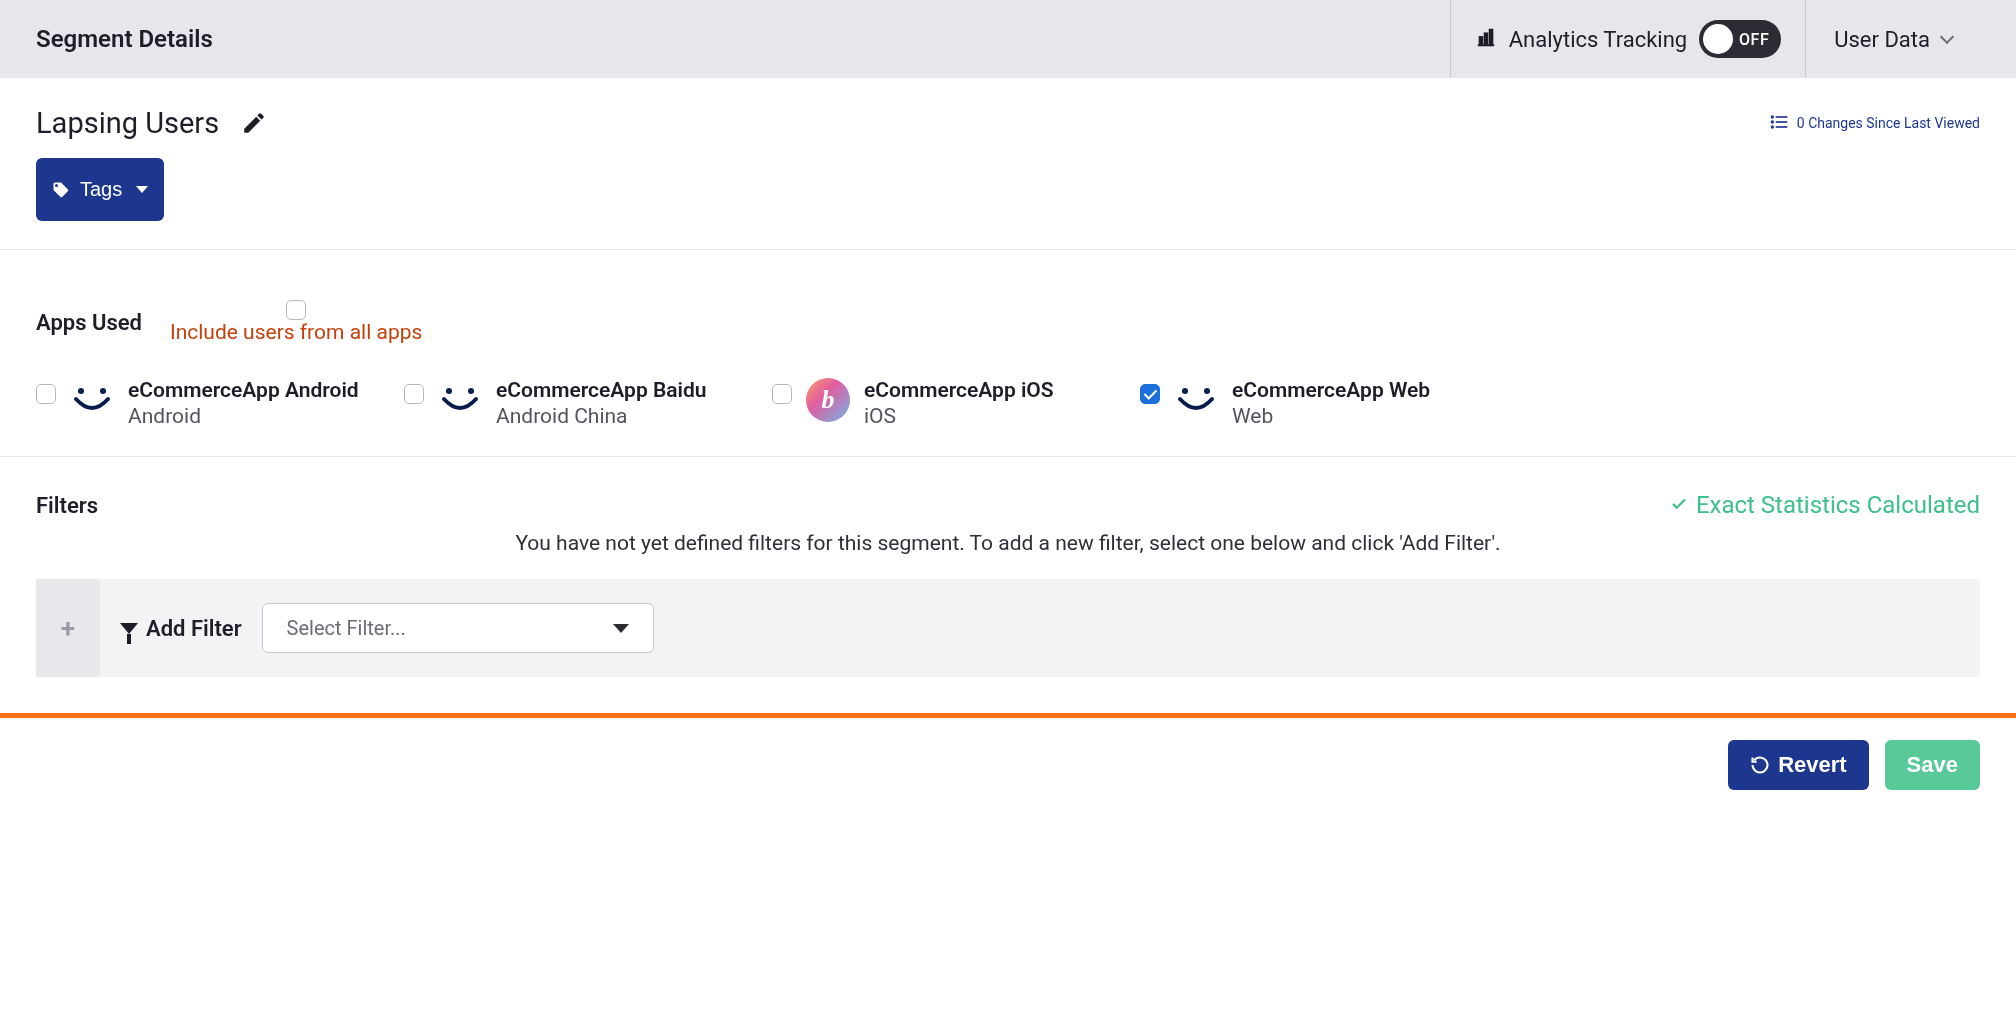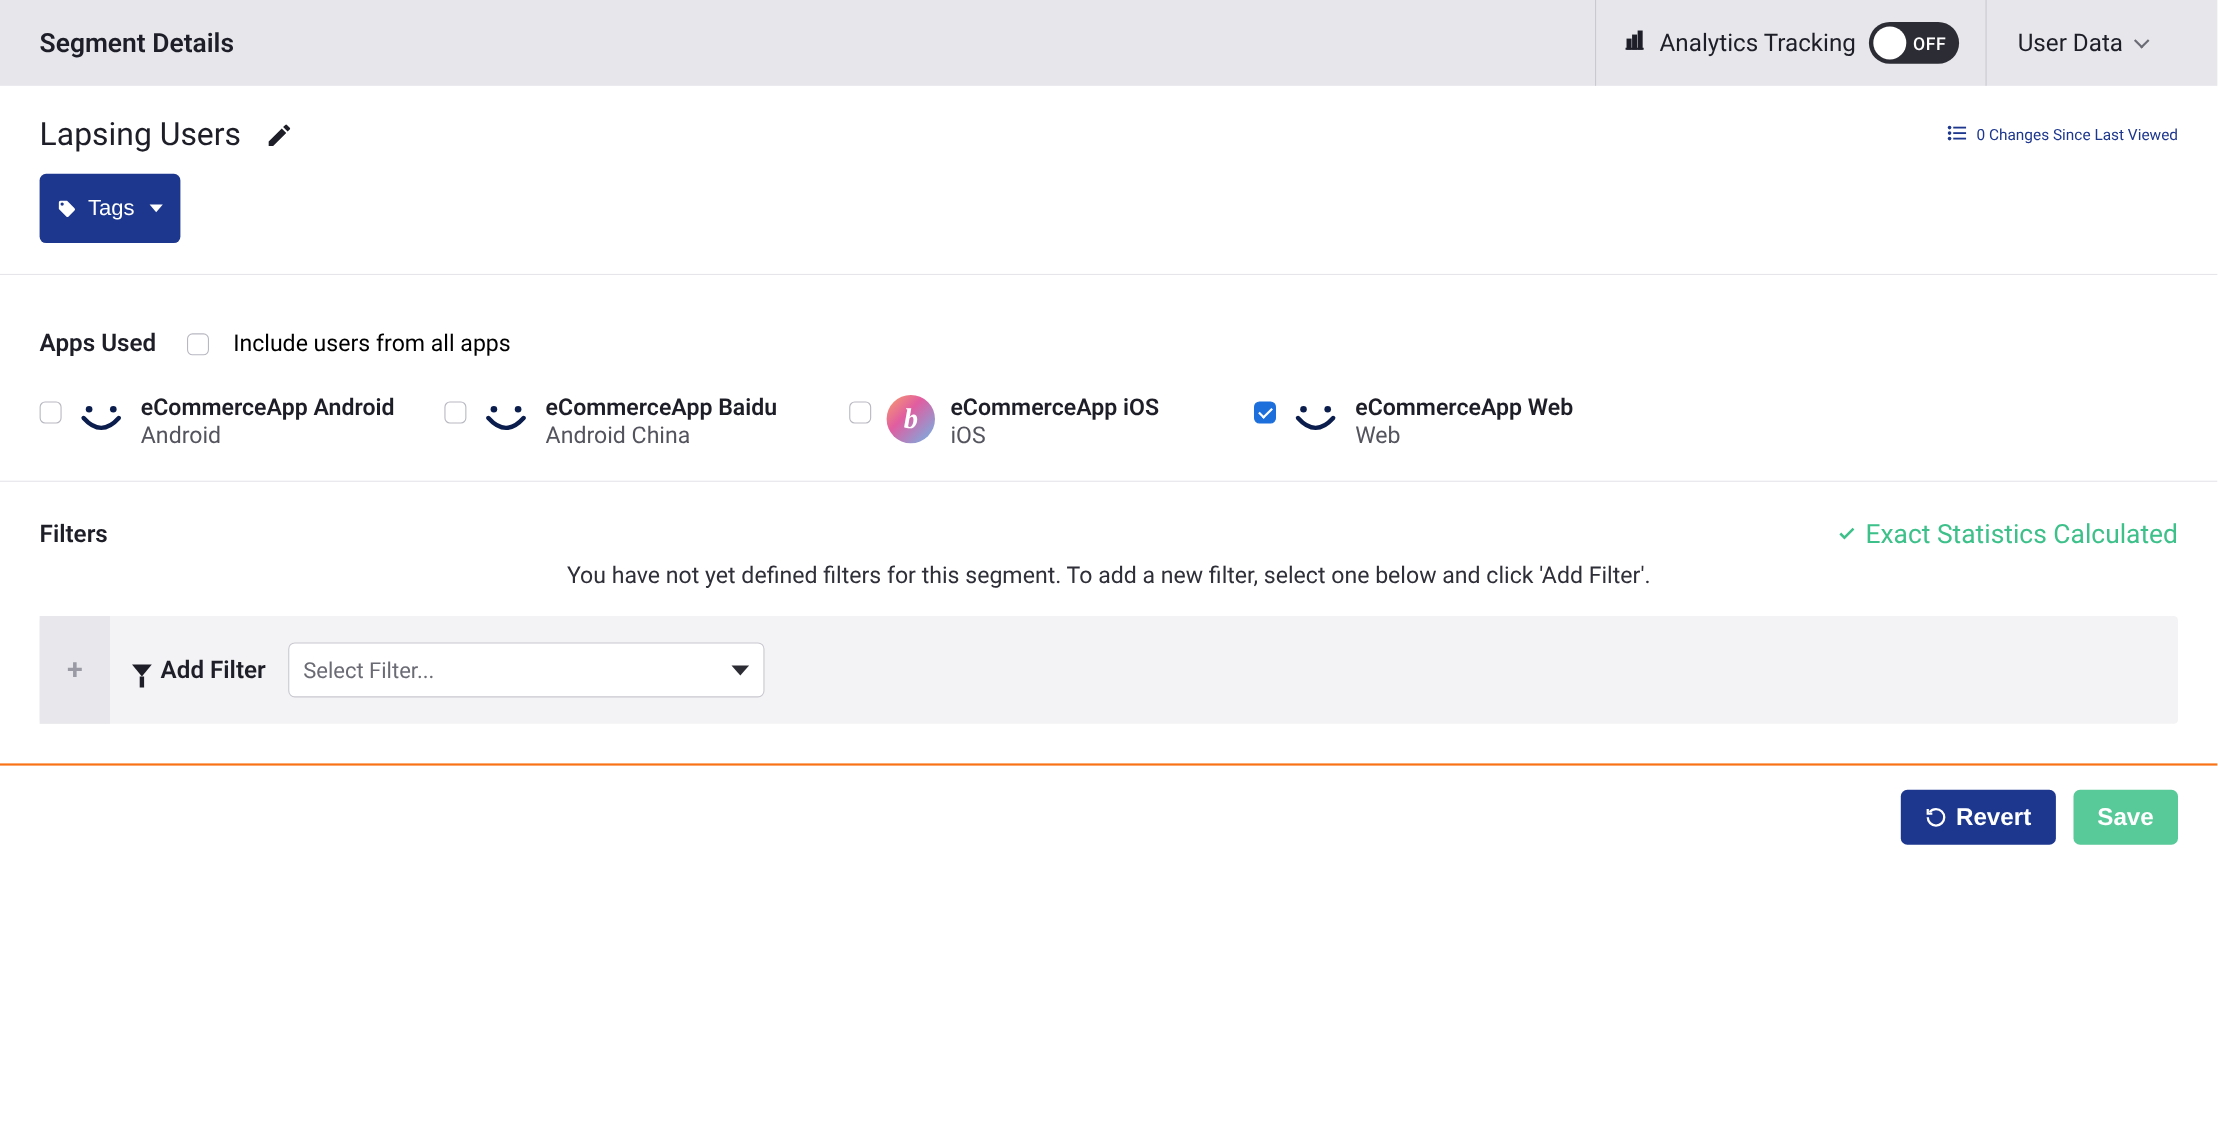--- a/index.html
+++ b/index.html
@@ -146,24 +146,25 @@
     display: flex;
     align-items: center;
     gap: 28px;
     margin-bottom: 34px;
     margin-top: 16px;
   }
   .apps-title { font-weight: 600; font-size: 22px; }
   .include-all {
     display: flex;
     align-items: center;
-    gap: 22px;
+    gap: 0;
     font-size: 21px;
-    color: #000000;
-    cursor: pointer;
+    color: #c2410c;
+    cursor: pointer;
+    flex-direction: column;
   }
   .checkbox {
     width: 20px; height: 20px;
     border: 1.5px solid #b8b8c2;
     border-radius: 5px;
     display: inline-flex;
     align-items: center;
     justify-content: center;
     background: #fff;
     flex-shrink: 0;
@@ -276,23 +277,23 @@
     position: relative;
   }
   .funnel-icon::after {
     content: "";
     position: absolute;
     top: 0; left: -2px;
     width: 4px; height: 10px;
     background: #1e1e28;
   }
   .filter-select {
-    width: 433px;
+    width: 392px;
     height: 50px;
-    padding: 0 13px;
+    padding: 0 24px;
     font-size: 20px;
     border: 1px solid #c8c8d0;
     border-radius: 6px;
     background: #fff;
     display: flex;
     align-items: center;
     justify-content: space-between;
     cursor: pointer;
     color: #6b6b75;
   }
@@ -301,21 +302,21 @@
     border-left: 8px solid transparent;
     border-right: 8px solid transparent;
     border-top: 9px solid #2c2c35;
   }
   
   .footer {
     display: flex;
     justify-content: flex-end;
     gap: 16px;
     padding: 22px 36px;
-    border-top: 2px solid #f97316;
+    border-top: 5px solid #f97316;
     margin-top: 36px;
   }
   .btn {
     display: inline-flex;
     align-items: center;
     gap: 8px;
     padding: 12px 22px;
     border-radius: 6px;
     font-size: 22px;
     font-weight: 600;

